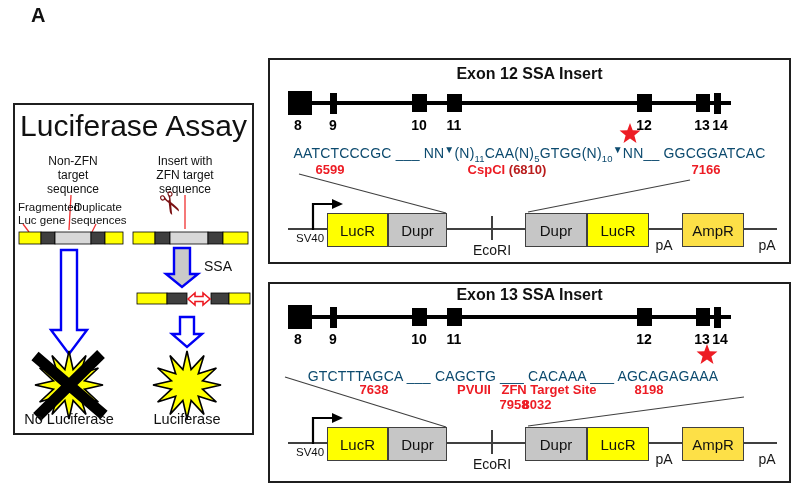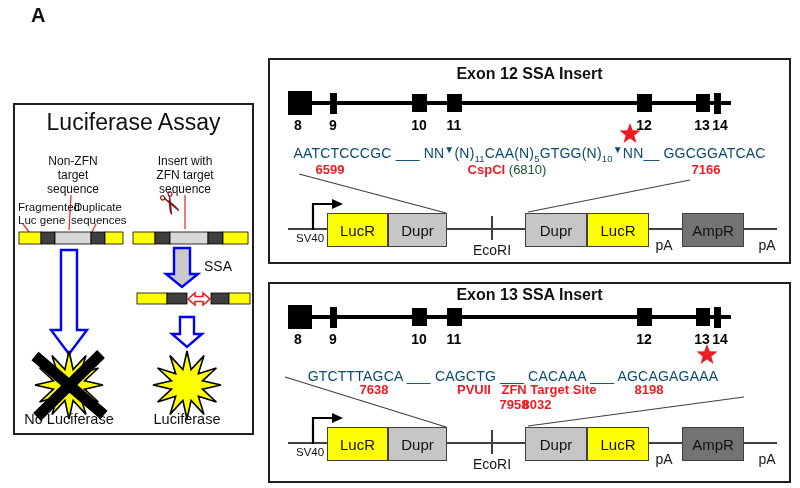--- a/index.html
+++ b/index.html
@@ -9,24 +9,24 @@
   .panel{position:absolute;background:#fff;border:2px solid #1f1f1f;box-sizing:border-box;}
   .rpanel{border-width:2.5px;}
   .ptitle{position:absolute;left:0;right:0;text-align:center;font-weight:bold;font-size:16px;}
   .prelines{white-space:pre-line;text-align:center;font-size:12px;line-height:1.16;}
   .seqrow{position:absolute;left:0;right:0;text-align:center;font-size:14px;white-space:nowrap;
           letter-spacing:.2px;color:#0c4a6e;}
   .seqrow sub{font-size:9.5px;}
   .tri{font-size:10px;vertical-align:5px;}
   .redlab{position:absolute;transform:translateX(-50%);font-weight:bold;font-size:13px;
           color:#ed1c24;white-space:nowrap;}
-  .blklab{color:#14532d;font-weight:normal;}
+  .blklab{color:#b91c1c;font-weight:bold;}
   .cline{position:absolute;height:2px;background:#404040;}
   .cbox{position:absolute;height:34px;border:1.6px solid #404040;box-sizing:border-box;
-        display:flex;align-items:center;justify-content:center;font-size:15px;background:#737373;}
+        display:flex;align-items:center;justify-content:center;font-size:15px;background:#fde047;}
   .ybox{background:#ffff00;}
   .gbox{background:#c6c6c6;}
   .tick{position:absolute;width:2px;background:#404040;}
   .slab{position:absolute;transform:translateX(-50%);font-size:14px;color:#161616;white-space:nowrap;}
   svg{position:absolute;left:0;top:0;}
 </style>
 </head>
 <body>
 
 <div class="fig">
@@ -71,21 +71,21 @@
       </g>
       <path d="M173,194 l7,-6 v3.5 h8 v-3.5 l7,6 l-7,6 v-3.5 h-8 v3.5 Z" fill="#ffffff" stroke="#ed1c24" stroke-width="1.6"></path>
 
       <path d="M165,212 H179 V229 H187 L172,242 L157,229 H165 Z" fill="#ffffff" stroke="#0000f5" stroke-width="2.4"></path>
 
       <polygon transform="translate(54,280)" fill="#ffff00" stroke="#000" stroke-width="1.6" points="34,0 15.5,4.1 29.4,17 11.3,11.3 17,29.4 4.1,15.5 0,34 -4.1,15.5 -17,29.4 -11.3,11.3 -29.4,17 -15.5,4.1 -34,0 -15.5,-4.1 -29.4,-17 -11.3,-11.3 -17,-29.4 -4.1,-15.5 0,-34 4.1,-15.5 17,-29.4 11.3,-11.3 29.4,-17 15.5,-4.1"></polygon>
       <polygon transform="translate(172,280)" fill="#ffff00" stroke="#000" stroke-width="1.6" points="34,0 15.5,4.1 29.4,17 11.3,11.3 17,29.4 4.1,15.5 0,34 -4.1,15.5 -17,29.4 -11.3,11.3 -29.4,17 -15.5,4.1 -34,0 -15.5,-4.1 -29.4,-17 -11.3,-11.3 -17,-29.4 -4.1,-15.5 0,-34 4.1,-15.5 17,-29.4 11.3,-11.3 29.4,-17 15.5,-4.1"></polygon>
       <path d="M20,251 L89,310 M86,249 L22,312" stroke="#000" stroke-width="11"></path>
     </svg>
 
-    <div class="abs" style="left:0;right:0;top:4px;text-align:center;font-size:23px;">Luciferase Assay</div>
+    <div class="abs" style="left:0;right:0;top:4px;text-align:center;font-size:30px;">Luciferase Assay</div>
 
     <div class="abs prelines" style="left:18px;top:50px;width:80px;">Non-ZFN
 target
 sequence</div>
     <div class="abs prelines" style="left:130px;top:50px;width:80px;">Insert with
 ZFN target
 sequence</div>
 
     <div class="abs prelines" style="left:3px;top:96px;width:62px;text-align:left;font-size:11.5px;">Fragmented
 Luc gene</div>

